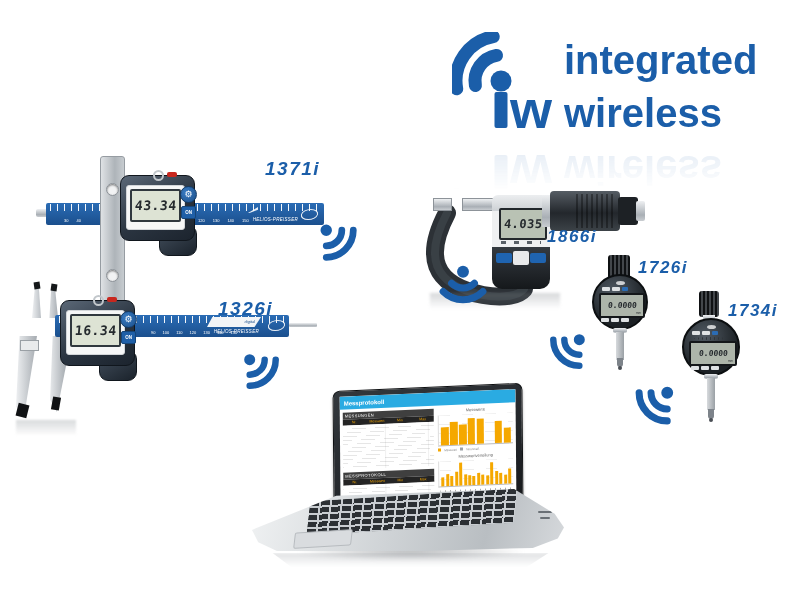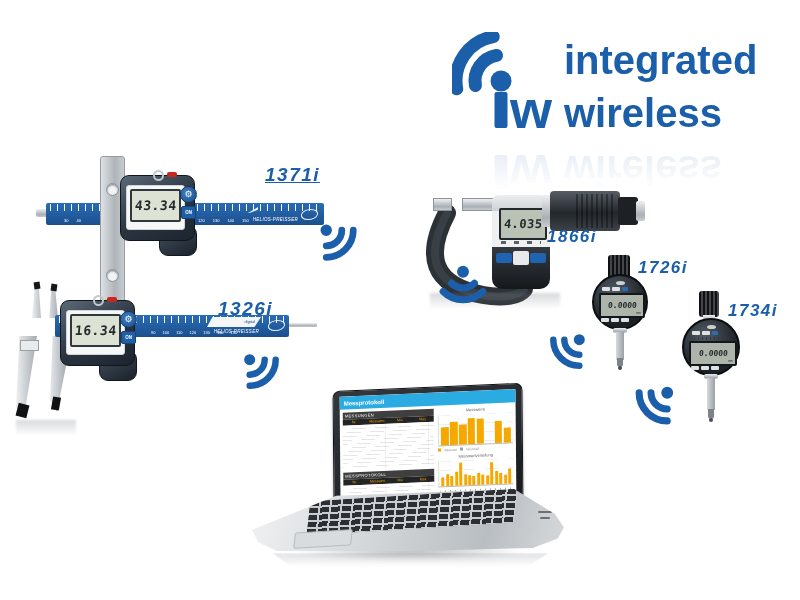--- a/index.html
+++ b/index.html
@@ -244,21 +244,21 @@
       <div class="du-red"></div>
       <div class="du-plate"></div>
       <div class="du-lcd">
         <span class="lcd-text">43.34</span>
       </div>
       <div class="du-gear">
           <span>⚙</span>
         </div>
       <div class="du-on">ON</div>
     </div>
-    <div class="model-label" style="left:235px;top:16px;text-decoration:underline;">1371i</div>
+    <div class="model-label" style="left:235px;top:10px;">1371i</div>
     <div class="dg-ref"></div>
   </div>
 
   <div class="cp">
     <div class="prong pr1"></div>
     <div class="prong pr2"></div>
     <div class="prt pr1t"></div>
     <div class="prt pr2t"></div>
     <div class="jaw j1"></div>
     <div class="jaw j2"></div>

